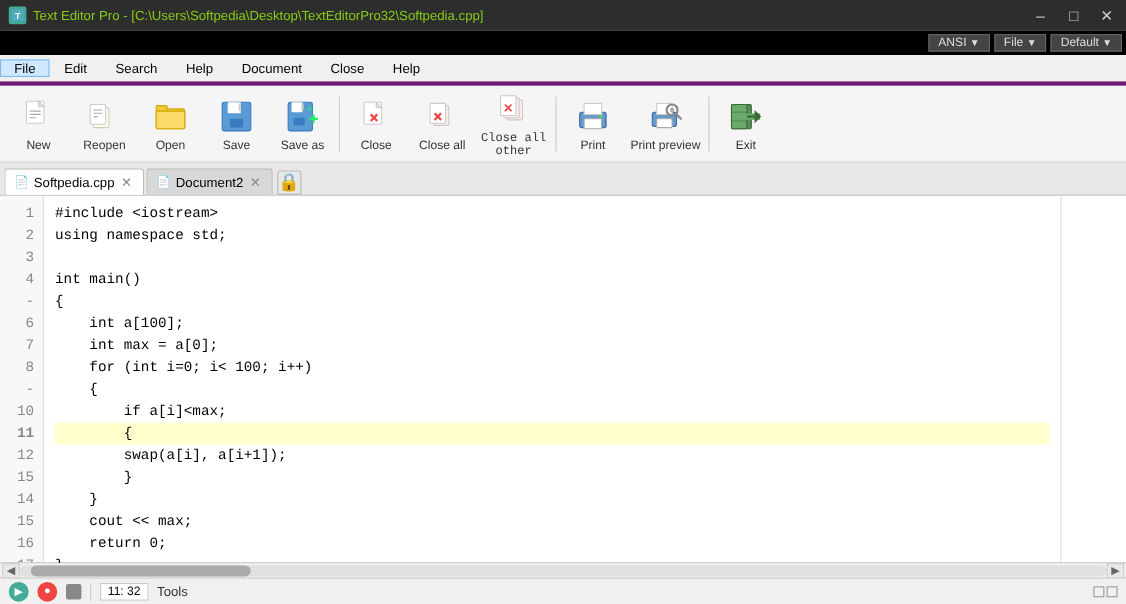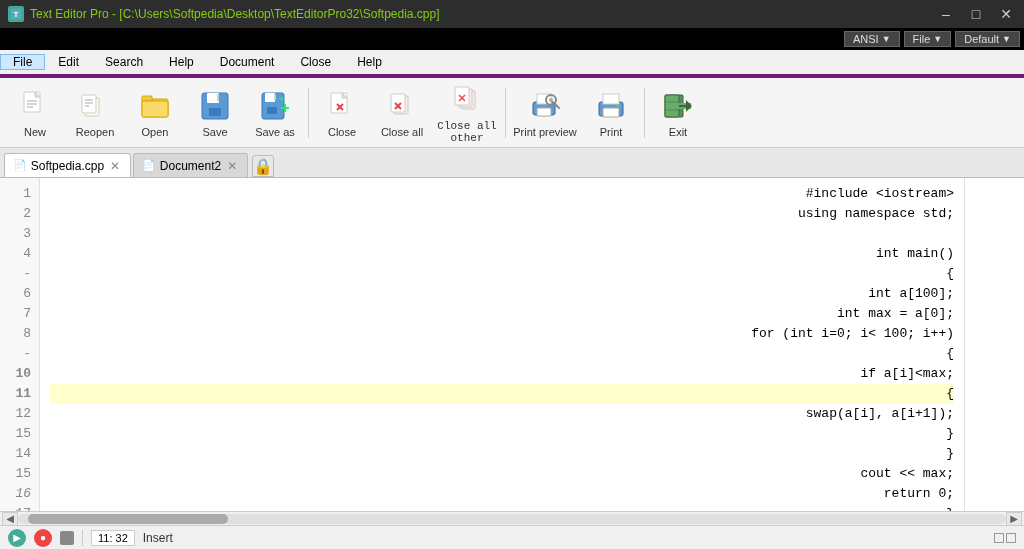--- a/index.html
+++ b/index.html
@@ -153,21 +153,21 @@
     .code-content {
       flex: 1;
       padding: 6px 10px;
       font-family: 'Courier New', monospace;
       font-size: 13px;
       line-height: 20px;
       overflow: auto;
       white-space: pre;
       color: #000;
     }
-    .code-line { display: block; min-height: 20px; text-align: right; }
+    .code-line { display: block; min-height: 20px; }
     .code-line.highlighted { background: #ffffcc; }
     .minimap {
       width: 60px;
       background: #fff;
       border-left: 1px solid #e0e0e0;
       flex-shrink: 0;
     }
 
     
     .status-bar {
@@ -340,44 +340,44 @@
         <rect x="7" y="5" width="14" height="18" rx="1" fill="#ffe8e8" stroke="#ccc" stroke-width="1"></rect>
         <rect x="4" y="3" width="14" height="18" rx="1" fill="#fff" stroke="#ccc" stroke-width="1"></rect>
         <line x1="8" y1="11" x2="14" y2="17" stroke="#e44" stroke-width="1.5"></line>
         <line x1="14" y1="11" x2="8" y2="17" stroke="#e44" stroke-width="1.5"></line>
       </svg>
     </div>
     <span class="toolbar-btn-label">Close all other</span>
   </button>
   <div class="toolbar-divider"></div>
 
+  <button class="toolbar-btn">
+    <div class="toolbar-btn-icon">
+      <svg width="32" height="32" viewBox="0 0 32 32">
+        <rect x="4" y="12" width="24" height="14" rx="2" fill="#6699cc" stroke="#3366aa" stroke-width="1"></rect>
+        <rect x="8" y="18" width="16" height="9" rx="1" fill="white" stroke="#aaa" stroke-width="1"></rect>
+        <rect x="8" y="4" width="16" height="10" fill="white" stroke="#ccc" stroke-width="1"></rect>
+        <circle cx="23" cy="16" r="1.5" fill="#60d060"></circle>
+      </svg>
+    </div>
+    <span class="toolbar-btn-label">Print</span>
+  </button>
+
   <button class="toolbar-btn" style="width:70px;">
     <div class="toolbar-btn-icon">
       <svg width="32" height="32" viewBox="0 0 32 32">
         <rect x="4" y="12" width="22" height="13" rx="2" fill="#6699cc" stroke="#3366aa" stroke-width="1"></rect>
         <rect x="8" y="18" width="14" height="8" rx="1" fill="white" stroke="#aaa" stroke-width="1"></rect>
         <rect x="8" y="4" width="14" height="10" fill="white" stroke="#ccc" stroke-width="1"></rect>
         <circle cx="22" cy="10" r="5" fill="none" stroke="#888" stroke-width="2"></circle>
         <circle cx="22" cy="10" r="2" fill="#aaa"></circle>
         <line x1="26" y1="14" x2="30" y2="18" stroke="#888" stroke-width="2" stroke-linecap="round"></line>
       </svg>
     </div>
     <span class="toolbar-btn-label">Print preview</span>
-  </button>
-
-  <button class="toolbar-btn">
-    <div class="toolbar-btn-icon">
-      <svg width="32" height="32" viewBox="0 0 32 32">
-        <rect x="4" y="12" width="24" height="14" rx="2" fill="#6699cc" stroke="#3366aa" stroke-width="1"></rect>
-        <rect x="8" y="18" width="16" height="9" rx="1" fill="white" stroke="#aaa" stroke-width="1"></rect>
-        <rect x="8" y="4" width="16" height="10" fill="white" stroke="#ccc" stroke-width="1"></rect>
-        <circle cx="23" cy="16" r="1.5" fill="#60d060"></circle>
-      </svg>
-    </div>
-    <span class="toolbar-btn-label">Print</span>
   </button>
   <div class="toolbar-divider"></div>
 
   <button class="toolbar-btn">
     <div class="toolbar-btn-icon">
       <svg width="32" height="32" viewBox="0 0 32 32">
         <rect x="3" y="5" width="18" height="22" rx="1" fill="#5c8a5c" stroke="#3a6a3a" stroke-width="1"></rect>
         <rect x="3" y="5" width="14" height="22" rx="1" fill="#6aaa6a" stroke="#3a6a3a" stroke-width="1"></rect>
         <line x1="3" y1="12" x2="17" y2="12" stroke="#3a6a3a" stroke-width="0.5"></line>
         <line x1="3" y1="20" x2="17" y2="20" stroke="#3a6a3a" stroke-width="0.5"></line>
@@ -408,27 +408,27 @@
   <div class="line-numbers" id="line-numbers">
       <div style="min-height:20px;padding:0 4px;">1</div>
       <div style="min-height:20px;padding:0 4px;">2</div>
       <div style="min-height:20px;padding:0 4px;">3</div>
       <div style="min-height:20px;padding:0 4px;">4</div>
       <div style="min-height:20px;padding:0 4px;">-</div>
       <div style="min-height:20px;padding:0 4px;">6</div>
       <div style="min-height:20px;padding:0 4px;">7</div>
       <div style="min-height:20px;padding:0 4px;">8</div>
       <div style="min-height:20px;padding:0 4px;">-</div>
-      <div style="min-height:20px;padding:0 4px;font-weight:bold;">10</div>
+      <div style="min-height:20px;padding:0 4px;">10</div>
       <div style="min-height:20px;padding:0 4px;font-weight:bold;">11</div>
       <div style="min-height:20px;padding:0 4px;">12</div>
       <div style="min-height:20px;padding:0 4px;">15</div>
       <div style="min-height:20px;padding:0 4px;text-align:right;">14</div>
       <div style="min-height:20px;padding:0 4px;">15</div>
-      <div style="min-height:20px;padding:0 4px;font-style:italic;">16</div>
+      <div style="min-height:20px;padding:0 4px;">16</div>
       <div style="min-height:20px;padding:0 4px;">17</div>
     </div>
   <div class="code-content" id="code-content"><span class="code-line">#include &lt;iostream&gt;</span><span class="code-line">using namespace std;</span><span class="code-line"> </span><span class="code-line">int main()</span><span class="code-line">{</span><span class="code-line">    int a[100];</span><span class="code-line">    int max = a[0];</span><span class="code-line">    for (int i=0; i&lt; 100; i++)</span><span class="code-line">    {</span><span class="code-line">        if a[i]&lt;max;</span><span class="code-line highlighted">        {</span><span class="code-line">        swap(a[i], a[i+1]);</span><span class="code-line">        }</span><span class="code-line">    }</span><span class="code-line">    cout &lt;&lt; max;</span><span class="code-line">    return 0;</span><span class="code-line">}</span></div>
   <div class="minimap"></div>
 </div>
 
 <div class="scrollbar-h">
   <div class="scrollbar-arrow">◀</div>
   <div class="scrollbar-track">
     <div class="scrollbar-thumb"></div>
@@ -437,18 +437,18 @@
 </div>
 
 <div class="status-bar">
   <div class="status-btn status-play">▶</div>
   <div class="status-btn status-record">●</div>
   <div class="status-btn status-stop" style="background:#888;width:14px;height:14px;border-radius:2px;"></div>
   <div style="width:1px;height:16px;background:#ccc;"></div>
   <div style="border:1px solid #ccc;padding:1px 6px;font-size:11px;background:white;">
     <span>11: 32</span>
   </div>
-  <span class="status-text">Insert</span>
+  <span class="status-text">Tools</span>
   <div class="status-right">
     <div style="width:10px;height:10px;border:1px solid #999;"></div>
     <div style="width:10px;height:10px;border:1px solid #999;margin-left:2px;"></div>
   </div>
 </div>
 
 </body></html>

